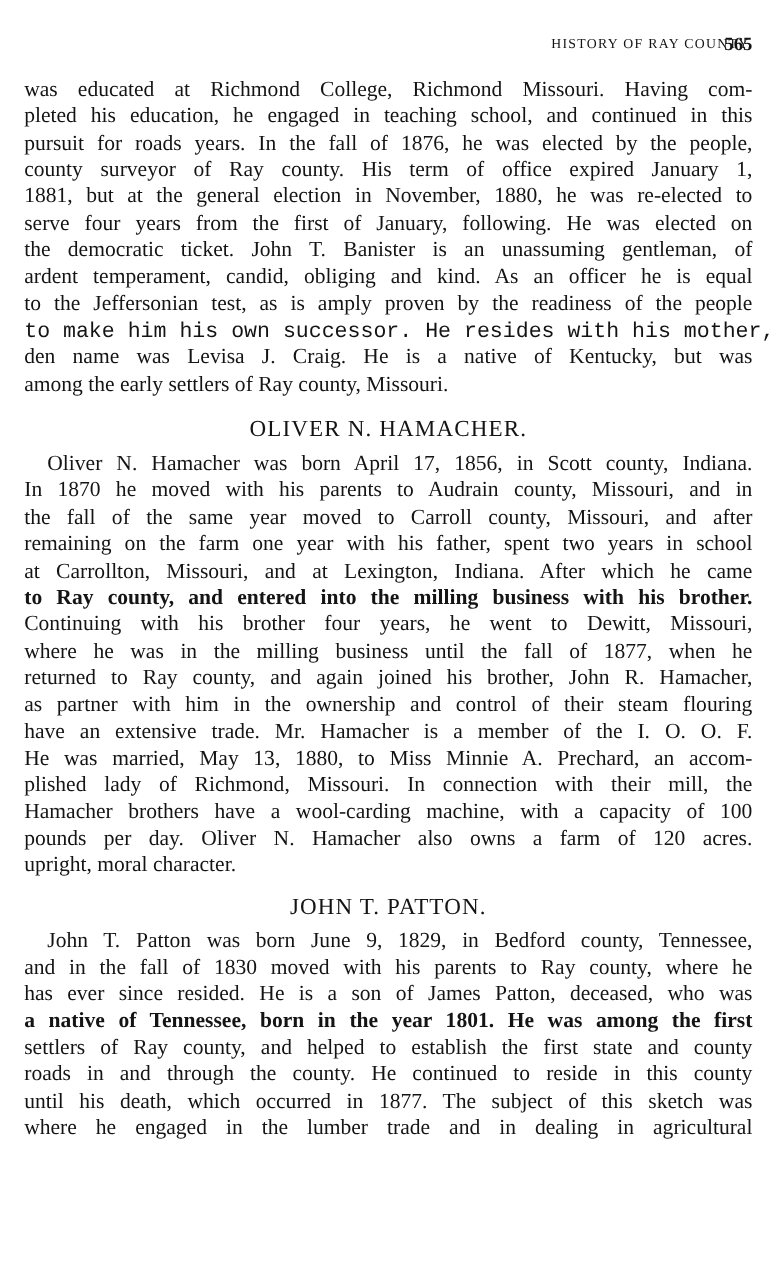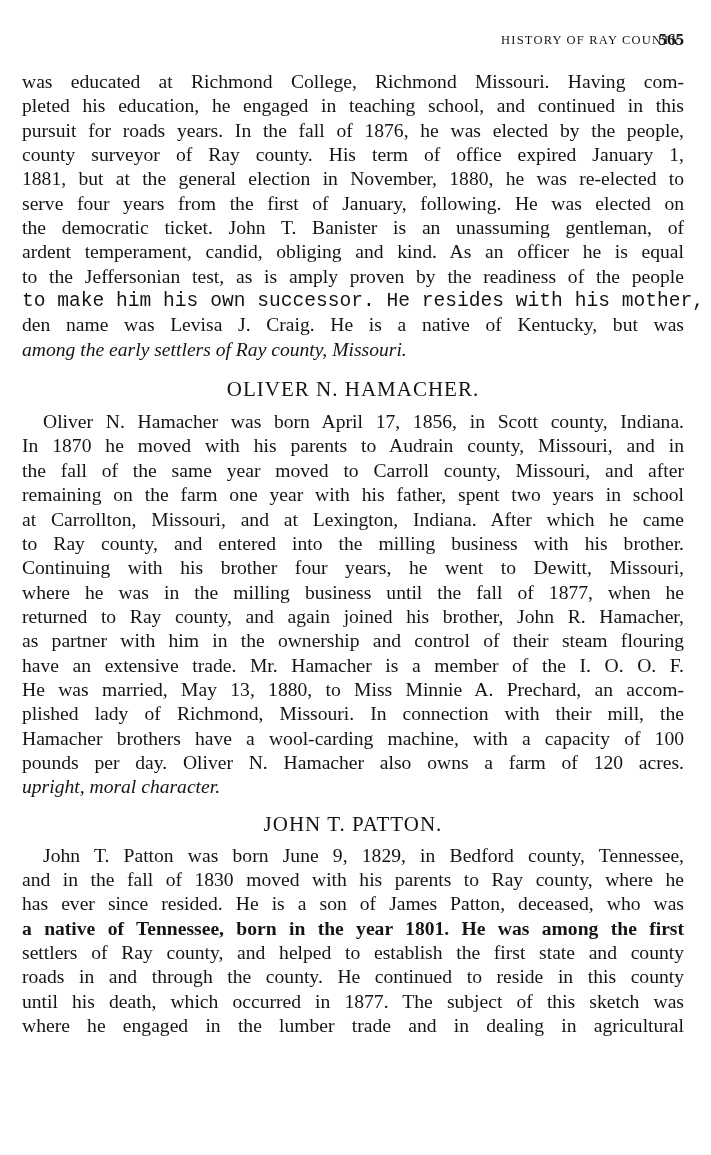--- a/index.html
+++ b/index.html
@@ -49,21 +49,20 @@
       display: block;
       height: 24.35px;
       line-height: 24.35px;
       font-size: 19.6px;
       white-space: nowrap;
       text-align: justify;
       text-align-last: justify;
     }
     .line.last {
       text-align-last: left;
-      font-style: italic;
     }
     .line.indent {
       padding-left: 21px;
     }
     .section-heading {
       display: block;
       text-align: center;
       font-size: 21px;
       letter-spacing: 1px;
       height: 40px;
@@ -101,21 +100,21 @@
     <span class="line last" style="white-space: nowrap;">among the early settlers of Ray county, Missouri.</span>
   </div>
 
   <span class="section-heading first">OLIVER N. HAMACHER.</span>
   <div>
     <span class="line indent" style="white-space: nowrap;">Oliver N. Hamacher was born April 17, 1856, in Scott county, Indiana.</span>
     <span class="line" style="white-space: nowrap;">In 1870 he moved with his parents to Audrain county, Missouri, and in</span>
     <span class="line" style="white-space: nowrap;">the fall of the same year moved to Carroll county, Missouri, and after</span>
     <span class="line" style="white-space: nowrap;">remaining on the farm one year with his father, spent two years in school</span>
     <span class="line" style="white-space: nowrap;">at Carrollton, Missouri, and at Lexington, Indiana.  After which he came</span>
-    <span class="line" style="white-space: nowrap;">to Ray county, and entered into the milling business with his brother.</span>
+    <span class="line" style="white-space: nowrap; font-weight: bold;">to Ray county, and entered into the milling business with his brother.</span>
     <span class="line" style="white-space: nowrap;">Continuing with his brother four years, he went to Dewitt, Missouri,</span>
     <span class="line" style="white-space: nowrap;">where he was in the milling business until the fall of 1877, when he</span>
     <span class="line" style="white-space: nowrap;">returned to Ray county, and again joined his brother, John R. Hamacher,</span>
     <span class="line" style="white-space: nowrap;">as partner with him in the ownership and control of their steam flouring</span>
     <span class="line" style="white-space: nowrap;">have an extensive trade.  Mr. Hamacher is a member of the I. O. O. F.</span>
     <span class="line" style="white-space: nowrap;">He was married, May 13, 1880, to Miss Minnie A. Prechard, an accom-</span>
     <span class="line" style="white-space: nowrap;">plished lady of Richmond, Missouri.  In connection with their mill, the</span>
     <span class="line" style="white-space: nowrap;">Hamacher brothers have a wool-carding machine, with a capacity of 100</span>
     <span class="line" style="white-space: nowrap;">pounds per day.  Oliver N. Hamacher also owns a farm of 120 acres.</span>
     <span class="line last" style="white-space: nowrap;">upright, moral character.</span>

